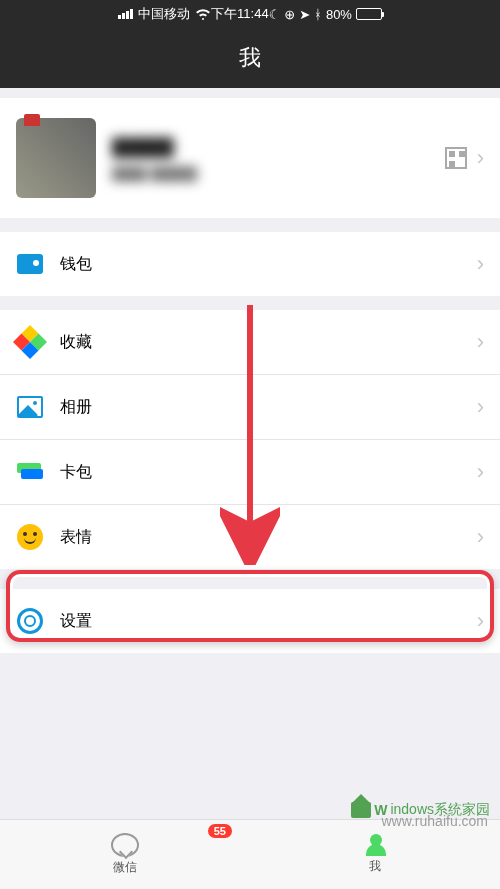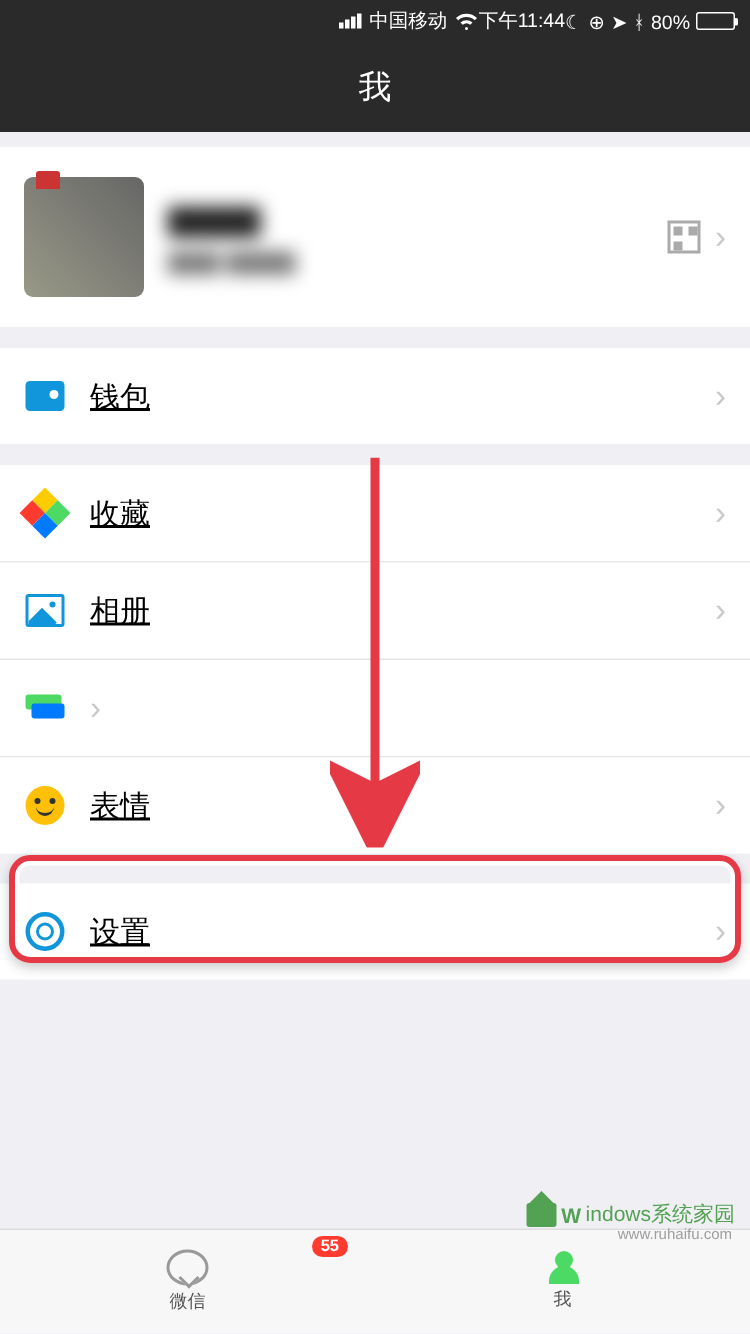--- a/index.html
+++ b/index.html
@@ -13,21 +13,21 @@
       height: 889px;
       background: #efeff4;
       position: relative;
       overflow: hidden;
     }
     .status-bar {
       height: 28px;
       background: #2a2a2a;
       color: #fff;
       display: flex;
-      justify-content: flex-end;
+      justify-content: center;
       align-items: center;
       padding: 0 10px;
       font-size: 13px;
     }
     .status-left { display: flex; align-items: center; gap: 5px; }
     .status-right { display: flex; align-items: center; gap: 4px; }
     .signal-bars { display: flex; gap: 1px; align-items: flex-end; }
     .signal-bars span { width: 3px; background: #fff; display: inline-block; }
     .signal-bars span:nth-child(1){height:4px}
     .signal-bars span:nth-child(2){height:6px}
@@ -68,21 +68,21 @@
     .qr-icon { width:22px; height:22px; border:2px solid #aaa; position:relative; margin-right:10px;}
     .qr-icon::before,.qr-icon::after{content:'';position:absolute;background:#aaa;}
     .qr-icon::before{width:6px;height:6px;top:2px;left:2px;box-shadow:10px 0 #aaa,0 10px #aaa;}
     .list-row {
       display:flex; align-items:center;
       padding: 18px 16px; background:#fff;
       border-bottom: 1px solid #e5e5e5;
     }
     .list-row:last-child { border-bottom: none; }
     .row-icon { width:28px; height:28px; margin-right:16px; display:flex; align-items:center; justify-content:center; flex-shrink:0;}
-    .row-label { flex:1; font-size:20px; color:#000;text-decoration:underline; }
+    .row-label { flex:1; font-size:16px; color:#000; }
     .chevron { color:#c8c8cd; font-size:22px; }
     .wallet-icon{background:#1296db;border-radius:3px;width:26px;height:20px;position:relative;}
     .wallet-icon::after{content:'';position:absolute;right:4px;top:6px;width:6px;height:6px;border-radius:50%;background:#fff;}
     .fav-icon{width:24px;height:24px;transform:rotate(45deg);display:grid;grid-template-columns:1fr 1fr;grid-template-rows:1fr 1fr;}
     .fav-icon span:nth-child(1){background:#ffcc00;}
     .fav-icon span:nth-child(2){background:#4cd964;}
     .fav-icon span:nth-child(3){background:#ff3b30;}
     .fav-icon span:nth-child(4){background:#007aff;}
     .album-icon{width:26px;height:22px;border:2px solid #1296db;border-radius:2px;position:relative;overflow:hidden;}
     .album-icon::before{content:'';position:absolute;bottom:-6px;left:2px;width:14px;height:14px;background:#1296db;transform:rotate(45deg);}
@@ -115,21 +115,21 @@
     .contact-icon::before{content:'';position:absolute;top:2px;left:8px;width:10px;height:10px;border:2px solid #999;border-radius:50%;}
     .contact-icon::after{content:'';position:absolute;bottom:2px;left:4px;width:18px;height:10px;border:2px solid #999;border-radius:10px 10px 0 0;border-bottom:none;}
     .discover-icon{width:26px;height:26px;border:2px solid #999;border-radius:50%;}
     .discover-icon::after{content:'';position:absolute;top:7px;left:7px;width:10px;height:10px;border-top:2px solid #999;border-right:2px solid #999;transform:rotate(45deg);}
     .me-icon{width:22px;height:22px;}
     .me-icon::before{content:'';position:absolute;top:0;left:6px;width:12px;height:12px;border-radius:50%;background:#4cd964;}
     .me-icon::after{content:'';position:absolute;bottom:0;left:2px;width:20px;height:12px;border-radius:12px 12px 0 0;background:#4cd964;}
     .badge{position:absolute;top:4px;right:18px;background:#ff3b30;color:#fff;font-size:11px;border-radius:10px;padding:1px 6px;font-weight:bold;}
     .dot-badge{position:absolute;top:6px;right:24px;width:10px;height:10px;background:#ff3b30;border-radius:50%;}
     .watermark{position:absolute;right:10px;bottom:70px;color:#4b9d4b;font-size:14px;display:flex;align-items:center;gap:3px;opacity:.95;z-index:10;}
-    .wm-url{font-size:10px;color:#999;position:absolute;bottom:-10px;right:2px;}
+    .wm-url{font-size:14px;color:#999;position:absolute;bottom:-10px;right:2px;}
     .wm-house{width:20px;height:16px;background:#4b9d4b;position:relative;border-radius:2px;}
     .wm-house::before{content:'';position:absolute;top:-8px;left:0;border-left:10px solid transparent;border-right:10px solid transparent;border-bottom:10px solid #4b9d4b;}
   </style>
 </head>
 <body>
 
 <div class="status-bar">
   <div class="status-left">
     <span class="signal-bars">
         <span></span>
@@ -194,20 +194,21 @@
     <div class="row-icon">
         <div class="album-icon"></div>
       </div>
     <div class="row-label">相册</div>
     <span class="chevron">›</span>
   </div>
   <div class="list-row">
     <div class="row-icon">
         <div class="card-icon"></div>
       </div>
+    <div class="row-label">卡包</div>
     <span class="chevron">›</span>
   </div>
   <div class="list-row">
     <div class="row-icon">
         <div class="emoji-icon"></div>
       </div>
     <div class="row-label">表情</div>
     <span class="chevron">›</span>
   </div>
 </div>

